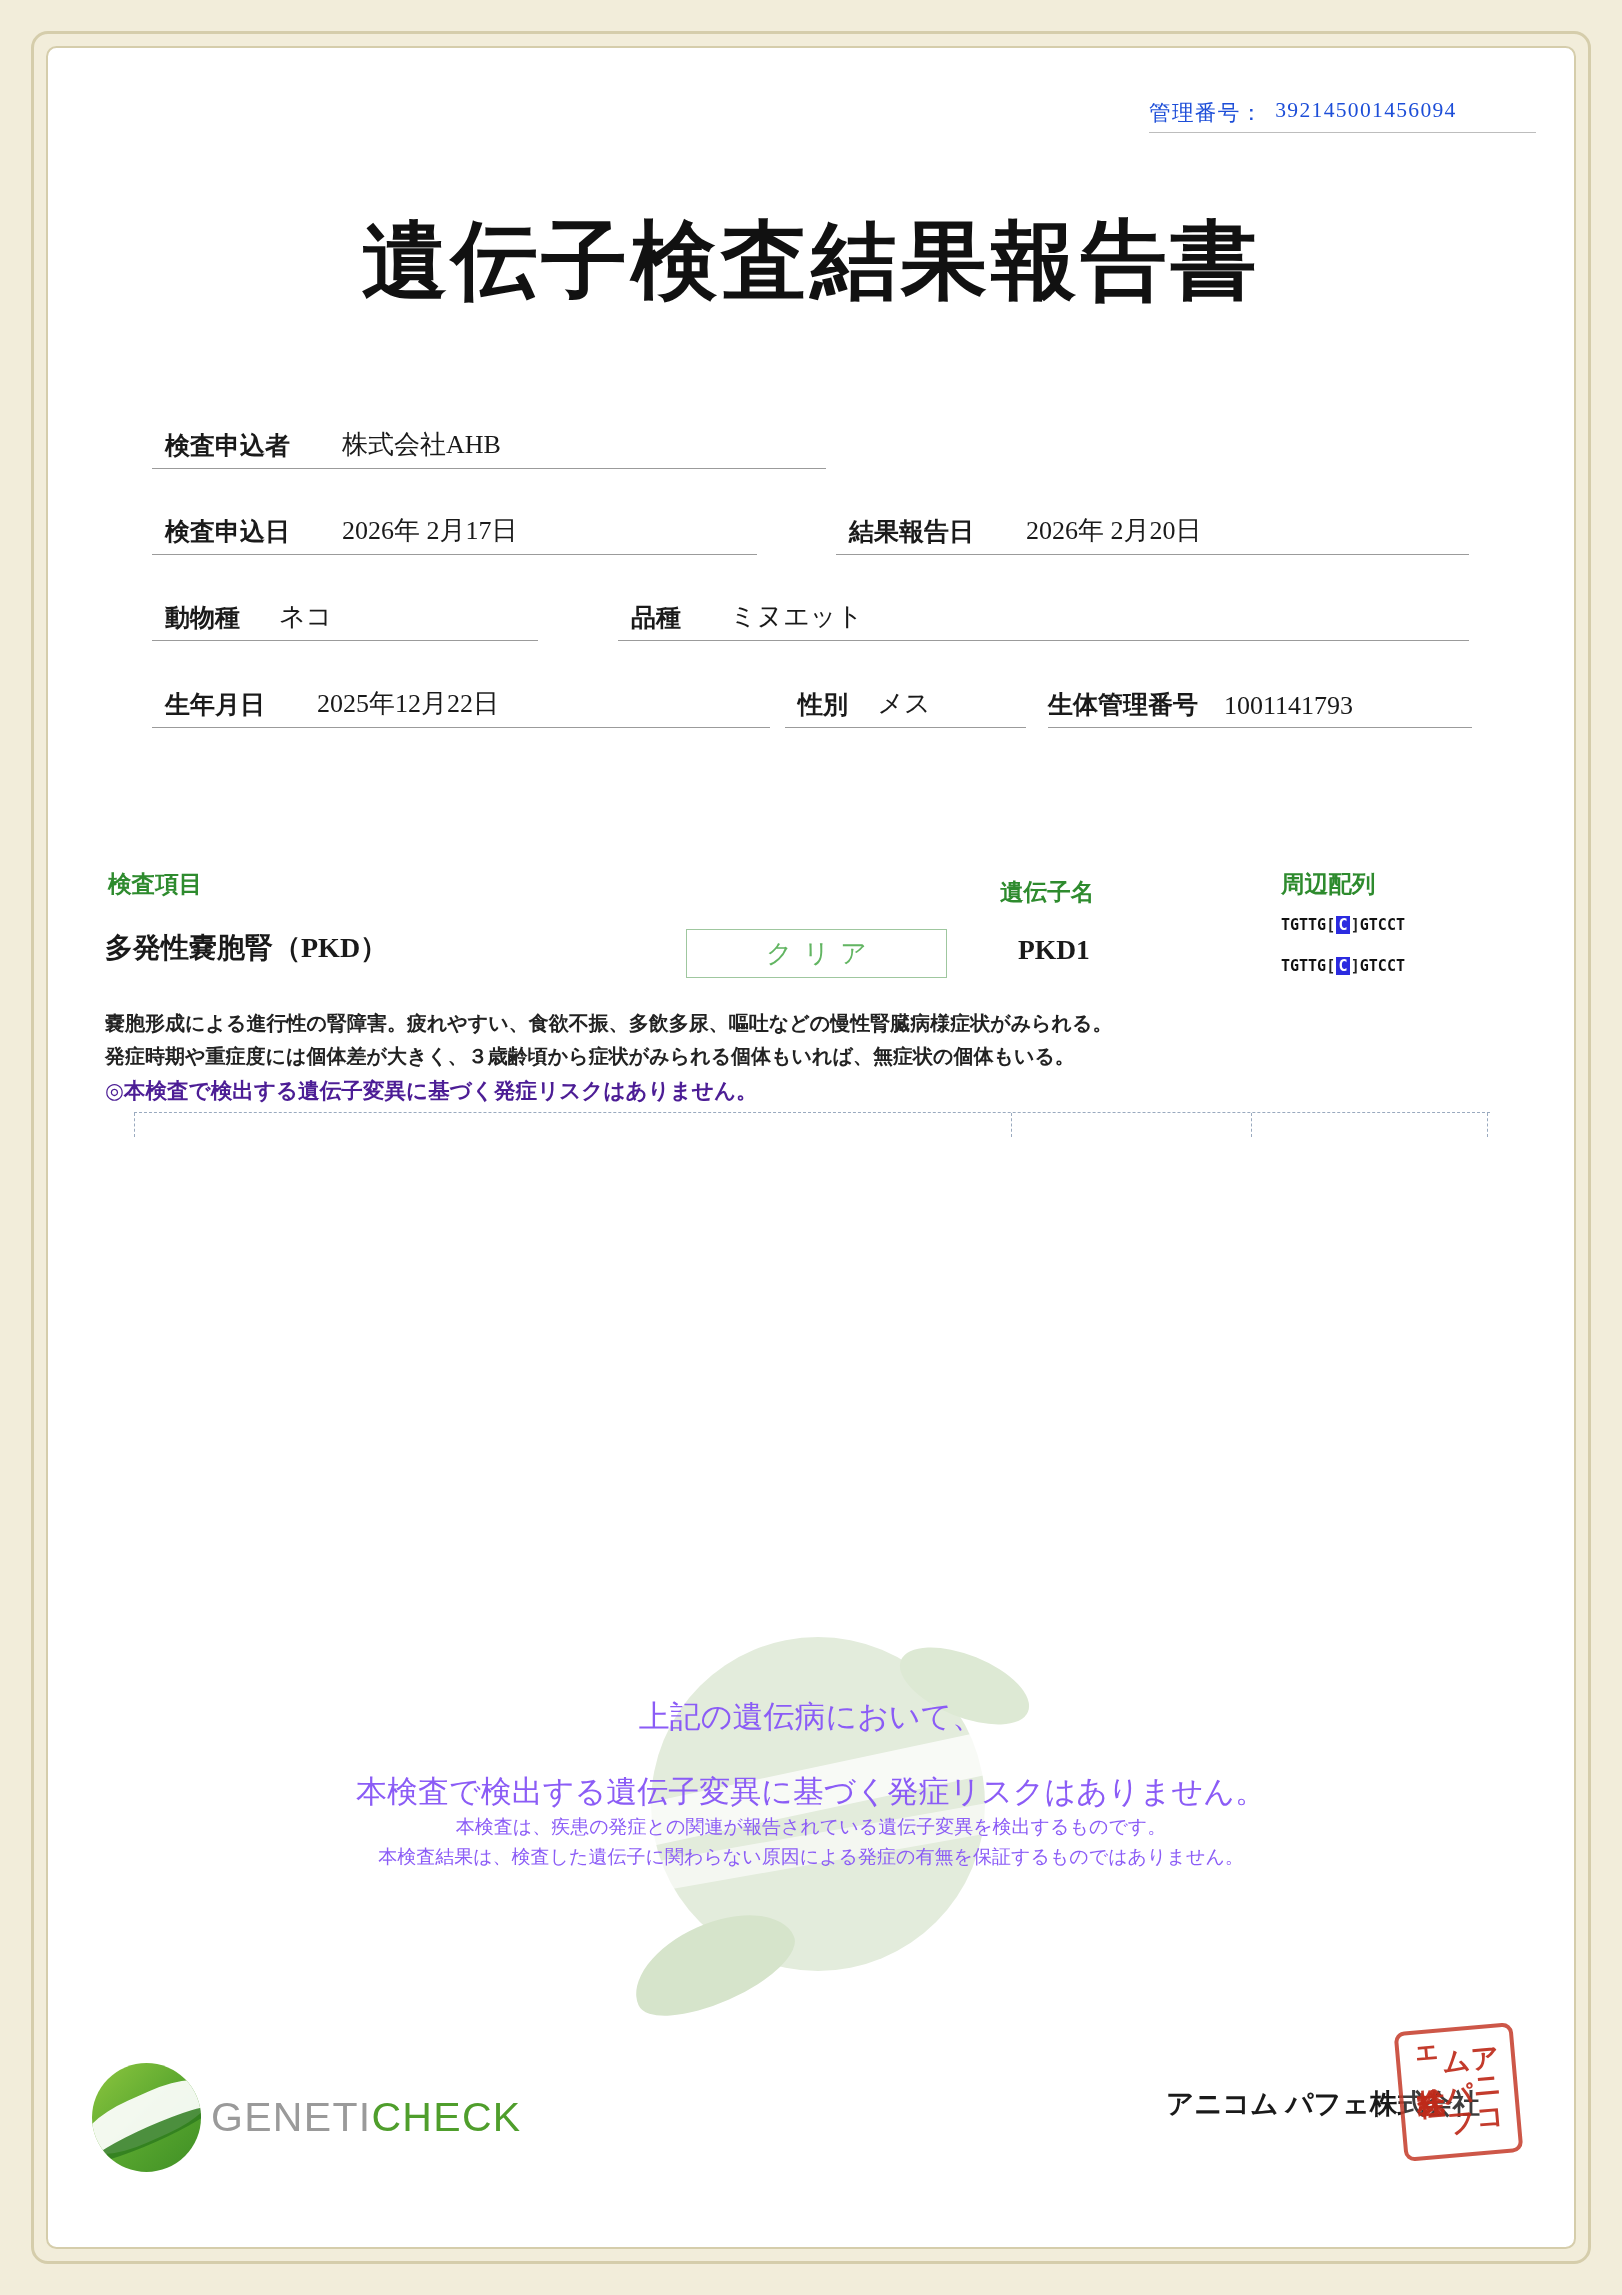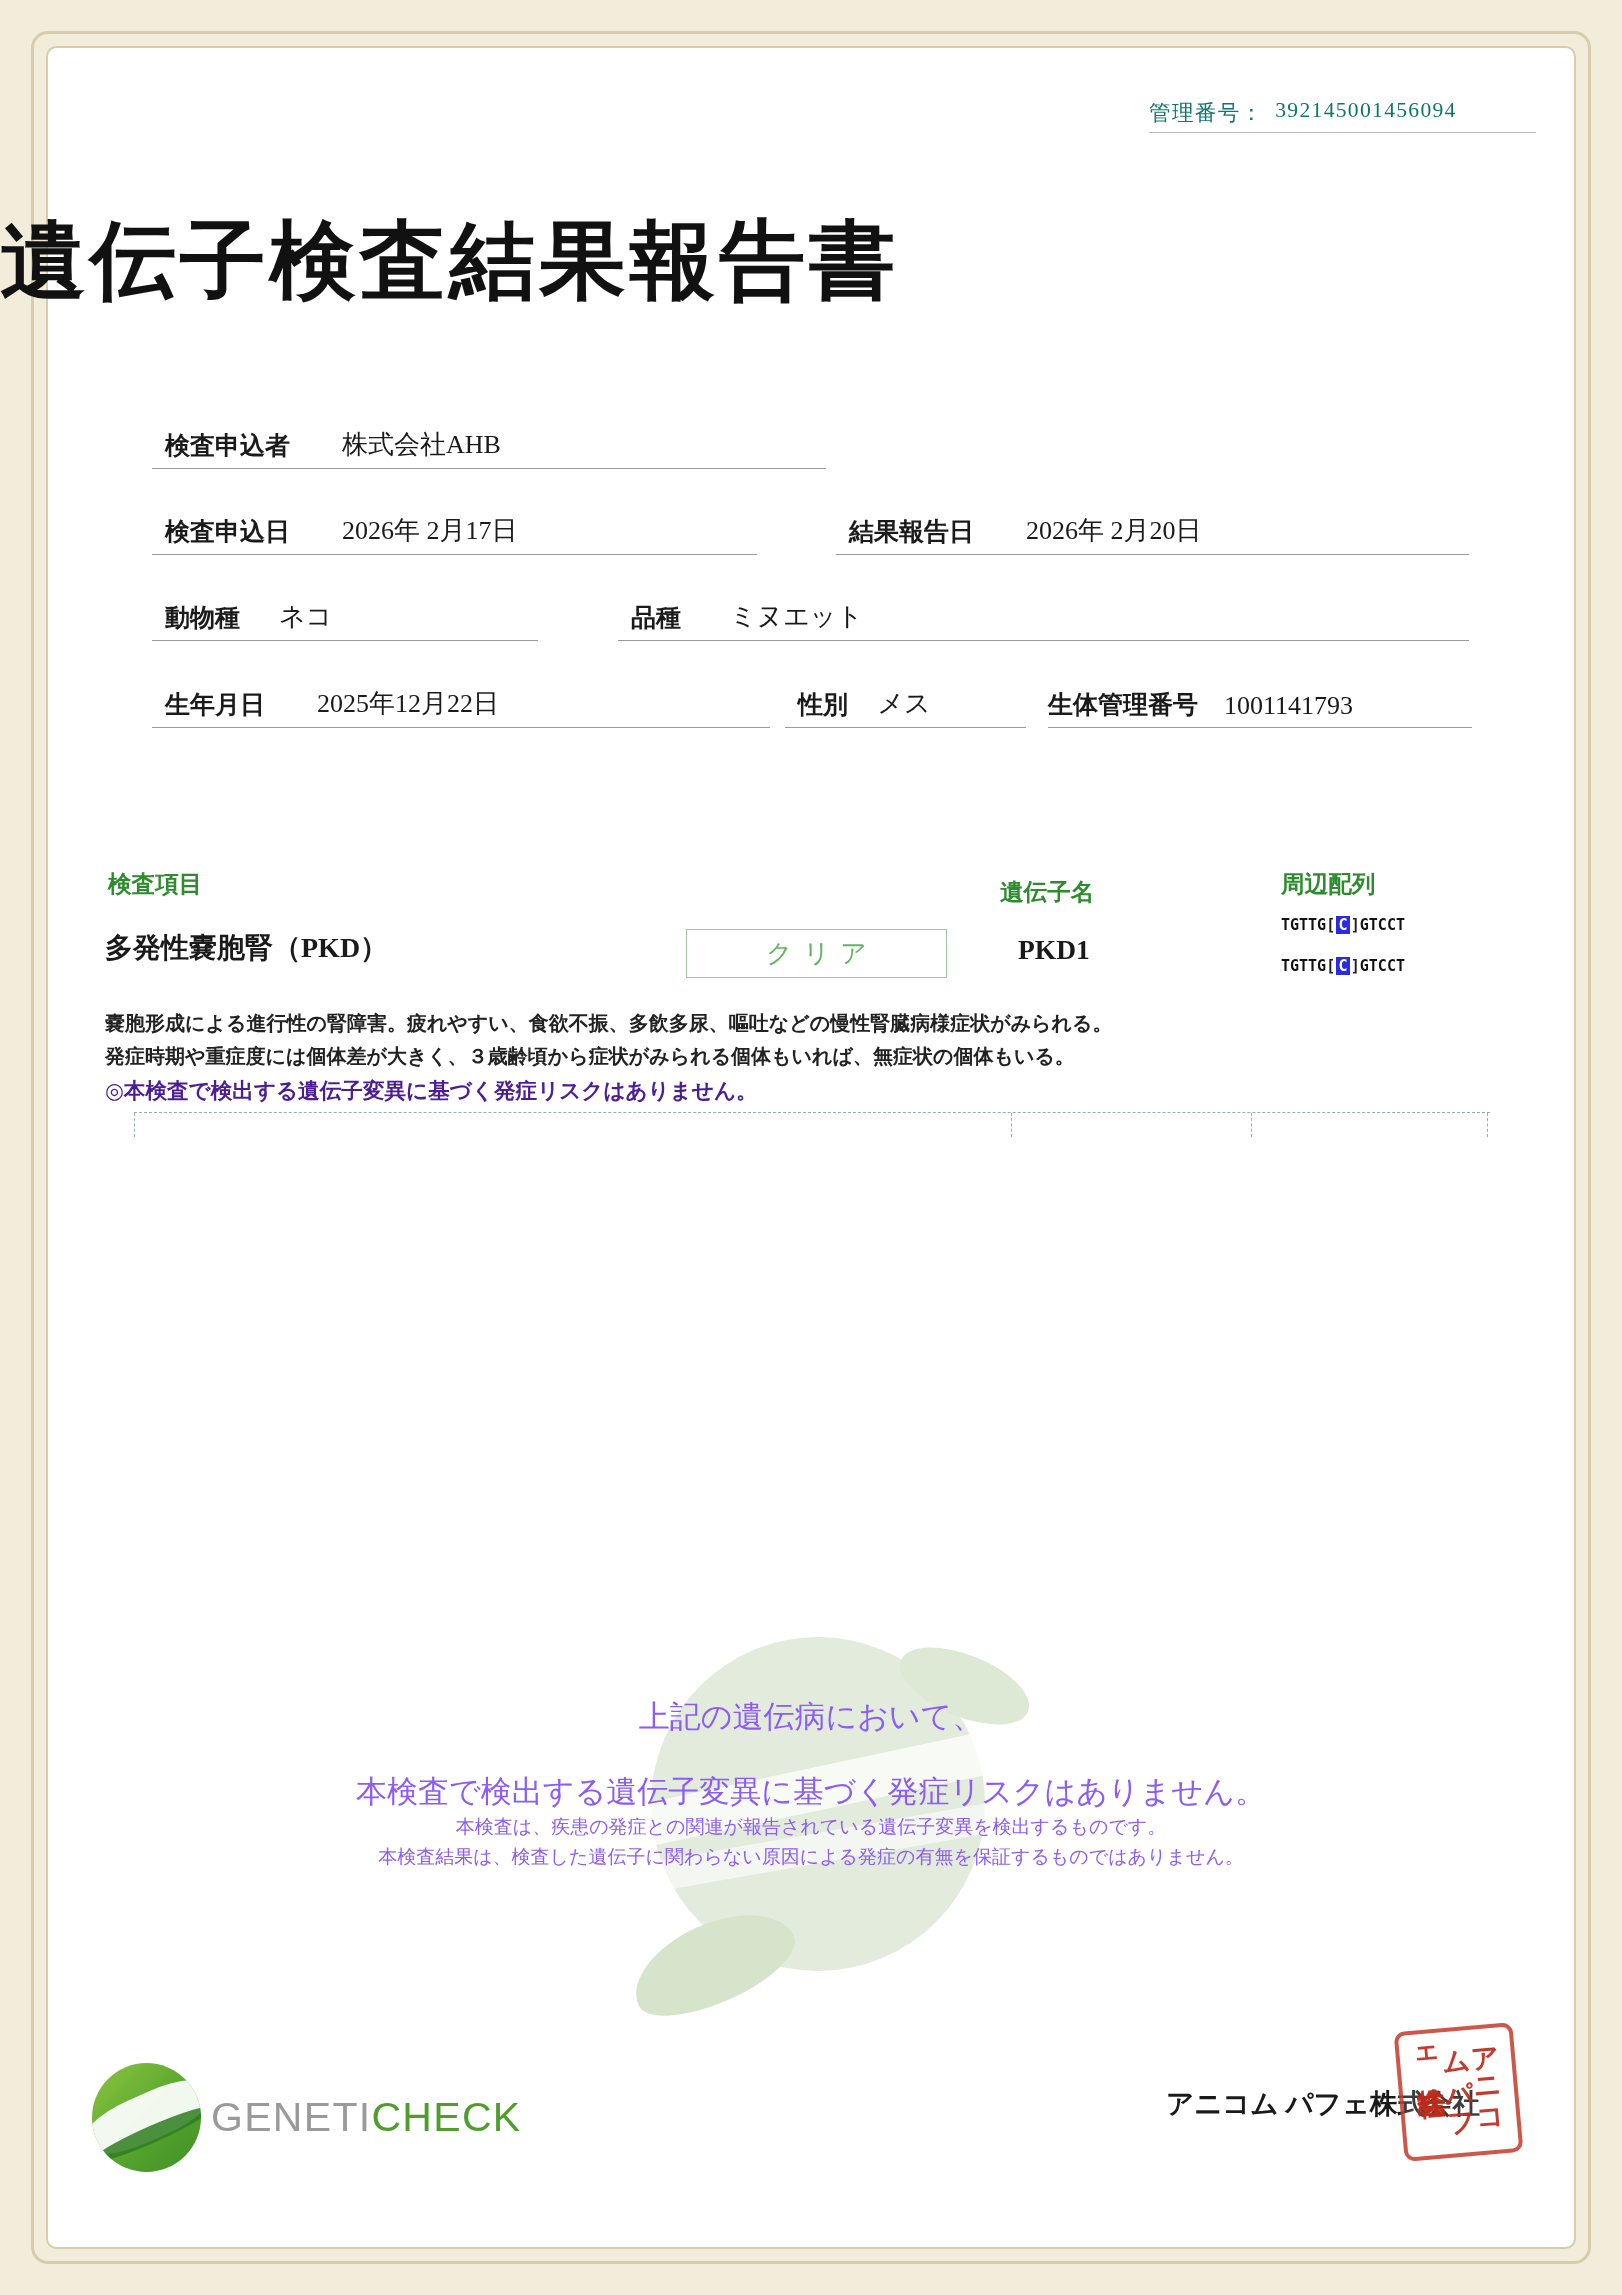--- a/index.html
+++ b/index.html
@@ -11,24 +11,24 @@
   .page{
     position:relative;width:1622px;height:2295px;
     background:#f2edda;overflow:hidden;font-family:var(--serif);color:#1a1a1a;
   }
   .frame-outer{position:absolute;inset:31px;border:3.3px solid #d5cdab;border-radius:17px;}
   .frame-inner{position:absolute;inset:46px;border:2px solid #d5cdab;border-radius:10.5px;background:#ffffff;}
 
   
   .mgmt{position:absolute;top:98px;right:86px;width:387px;display:flex;gap:11.8px;
     border-bottom:1.3px solid #bdbdbd;padding-bottom:5.2px;
-    font-family:var(--serif);font-size:21.6px;color:#0f766e;letter-spacing:1.3px;}
+    font-family:var(--serif);font-size:21.6px;color:#1d4ed8;letter-spacing:1.3px;}
 
   
-  .title{position:absolute;top:203px;left:0;right:0;text-align:left;
+  .title{position:absolute;top:203px;left:0;right:0;text-align:center;
     font-family:var(--serif);font-weight:700;font-size:86px;letter-spacing:3.9px;color:#111;}
 
   
   .field{position:absolute;height:55px;display:flex;align-items:flex-end;gap:52px;
     border-bottom:1.3px solid #9b9b9b;padding:0 0 6.5px 13px;box-sizing:border-box;}
   .flabel{font-family:var(--serif);font-weight:700;font-size:25px;white-space:nowrap;}
   .fvalue{font-family:var(--serif);font-size:26px;white-space:nowrap;}
 
   
   .rhead{position:absolute;font-family:var(--serif);font-weight:700;font-size:23.6px;color:#2e8b2e;white-space:nowrap;}

